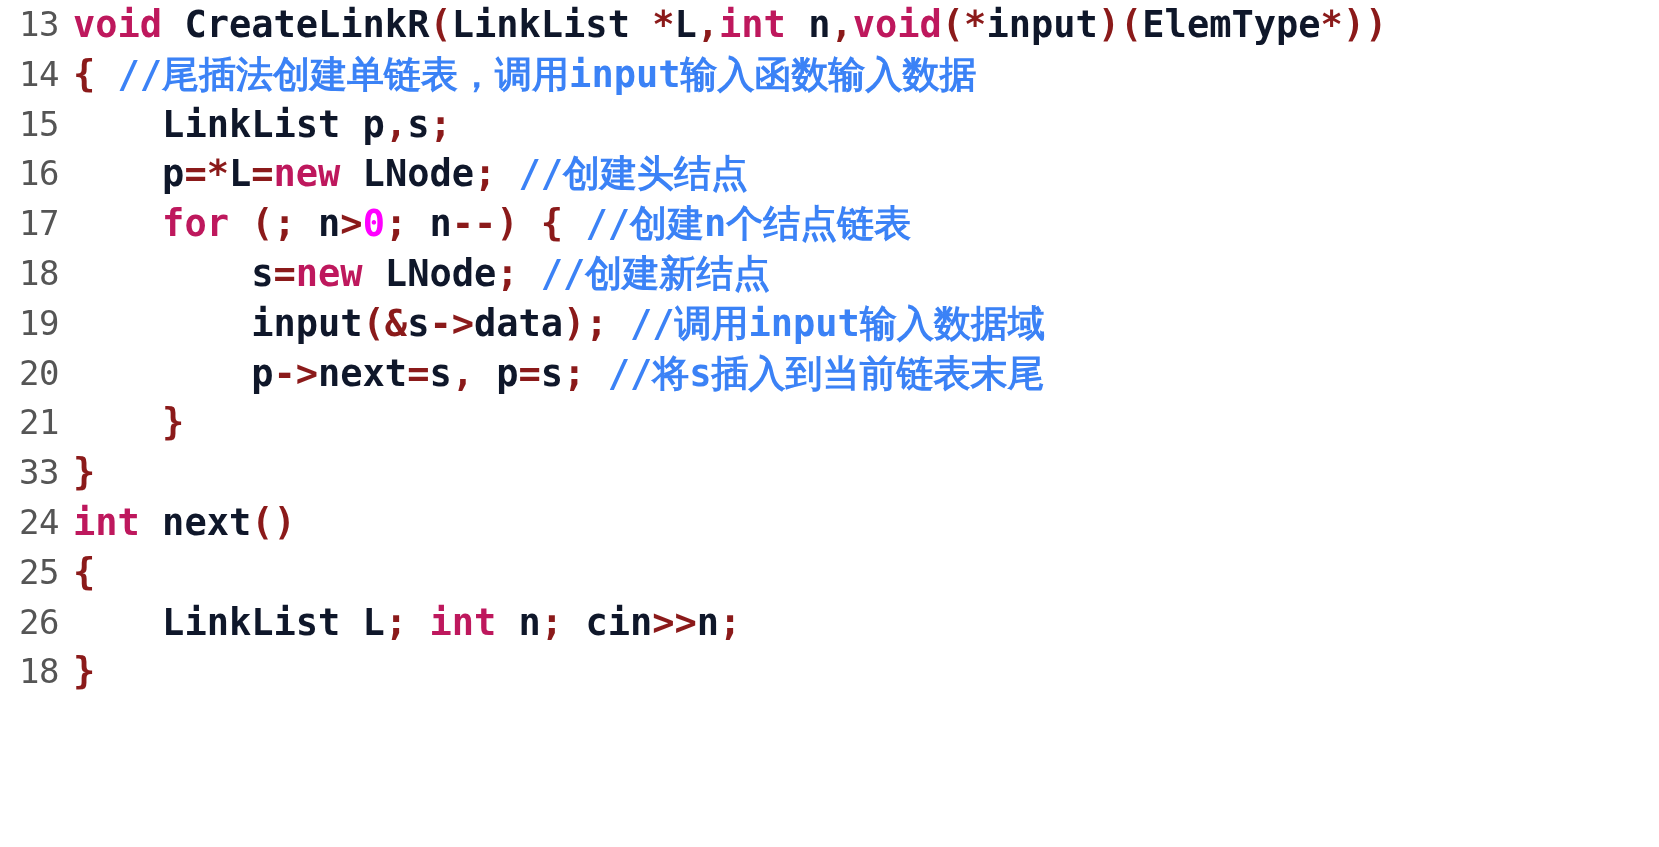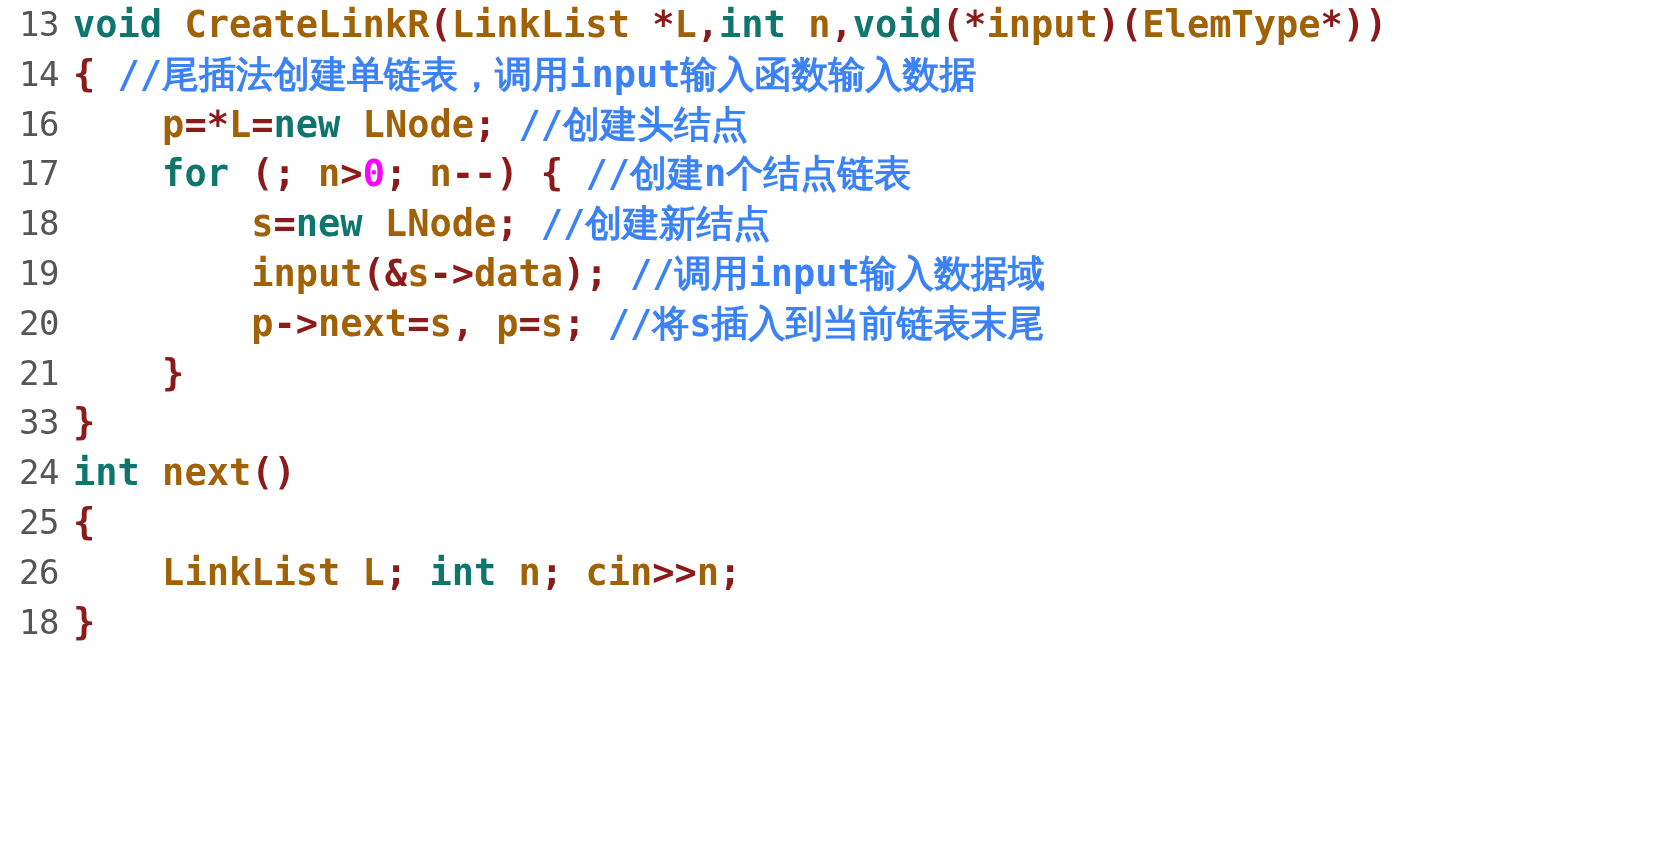--- a/index.html
+++ b/index.html
@@ -35,32 +35,33 @@
     color: #555555;
     font-weight: normal;
     font-size: 34px;
     letter-spacing: -0.5px;
   }
   .line-content {
     flex: 1 1 auto;
     white-space: pre;
   }
   .tok { white-space: pre; }
-  .t-plain   { color: #a16207; }
-  .t-keyword { color: #0f766e; }
+  .t-plain   { color: #0f172a; }
+  .t-keyword { color: #be185d; }
   .t-punct   { color: #8b1a1a; }
   .t-comment { color: #3b82f6; }
   .t-number  { color: #ff00ff; }
 </style>
 </head>
 <body>
 
 <div id="code-listing">
     <div class="code-line"><span class="gutter">13</span><span class="line-content"><span class="tok t-keyword">void</span><span class="tok t-plain"> CreateLinkR</span><span class="tok t-punct">(</span><span class="tok t-plain">LinkList </span><span class="tok t-punct">*</span><span class="tok t-plain">L</span><span class="tok t-punct">,</span><span class="tok t-keyword">int</span><span class="tok t-plain"> n</span><span class="tok t-punct">,</span><span class="tok t-keyword">void</span><span class="tok t-punct">(*</span><span class="tok t-plain">input</span><span class="tok t-punct">)(</span><span class="tok t-plain">ElemType</span><span class="tok t-punct">*))</span></span></div>
     <div class="code-line"><span class="gutter">14</span><span class="line-content"><span class="tok t-punct">{</span><span class="tok t-plain"> </span><span class="tok t-comment">//尾插法创建单链表，调用input输入函数输入数据</span></span></div>
+    <div class="code-line"><span class="gutter">15</span><span class="line-content"><span class="tok t-plain">    LinkList p</span><span class="tok t-punct">,</span><span class="tok t-plain">s</span><span class="tok t-punct">;</span></span></div>
     <div class="code-line"><span class="gutter">16</span><span class="line-content"><span class="tok t-plain">    p</span><span class="tok t-punct">=*</span><span class="tok t-plain">L</span><span class="tok t-punct">=</span><span class="tok t-keyword">new</span><span class="tok t-plain"> LNode</span><span class="tok t-punct">;</span><span class="tok t-plain"> </span><span class="tok t-comment">//创建头结点</span></span></div>
     <div class="code-line"><span class="gutter">17</span><span class="line-content"><span class="tok t-plain">    </span><span class="tok t-keyword">for</span><span class="tok t-plain"> </span><span class="tok t-punct">(;</span><span class="tok t-plain"> n</span><span class="tok t-punct">&gt;</span><span class="tok t-number">0</span><span class="tok t-punct">;</span><span class="tok t-plain"> n</span><span class="tok t-punct">--)</span><span class="tok t-plain"> </span><span class="tok t-punct">{</span><span class="tok t-plain"> </span><span class="tok t-comment">//创建n个结点链表</span></span></div>
     <div class="code-line"><span class="gutter">18</span><span class="line-content"><span class="tok t-plain">        s</span><span class="tok t-punct">=</span><span class="tok t-keyword">new</span><span class="tok t-plain"> LNode</span><span class="tok t-punct">;</span><span class="tok t-plain"> </span><span class="tok t-comment">//创建新结点</span></span></div>
     <div class="code-line"><span class="gutter">19</span><span class="line-content"><span class="tok t-plain">        input</span><span class="tok t-punct">(&amp;</span><span class="tok t-plain">s</span><span class="tok t-punct">-&gt;</span><span class="tok t-plain">data</span><span class="tok t-punct">);</span><span class="tok t-plain"> </span><span class="tok t-comment">//调用input输入数据域</span></span></div>
     <div class="code-line"><span class="gutter">20</span><span class="line-content"><span class="tok t-plain">        p</span><span class="tok t-punct">-&gt;</span><span class="tok t-plain">next</span><span class="tok t-punct">=</span><span class="tok t-plain">s</span><span class="tok t-punct">,</span><span class="tok t-plain"> p</span><span class="tok t-punct">=</span><span class="tok t-plain">s</span><span class="tok t-punct">;</span><span class="tok t-plain"> </span><span class="tok t-comment">//将s插入到当前链表末尾</span></span></div>
     <div class="code-line"><span class="gutter">21</span><span class="line-content"><span class="tok t-plain">    </span><span class="tok t-punct">}</span></span></div>
     <div class="code-line"><span class="gutter">33</span><span class="line-content"><span class="tok t-punct">}</span></span></div>
     <div class="code-line"><span class="gutter">24</span><span class="line-content"><span class="tok t-keyword">int</span><span class="tok t-plain"> next</span><span class="tok t-punct">()</span></span></div>
     <div class="code-line"><span class="gutter">25</span><span class="line-content"><span class="tok t-punct">{</span></span></div>
     <div class="code-line"><span class="gutter">26</span><span class="line-content"><span class="tok t-plain">    LinkList L</span><span class="tok t-punct">;</span><span class="tok t-plain"> </span><span class="tok t-keyword">int</span><span class="tok t-plain"> n</span><span class="tok t-punct">;</span><span class="tok t-plain"> cin</span><span class="tok t-punct">&gt;&gt;</span><span class="tok t-plain">n</span><span class="tok t-punct">;</span></span></div>

